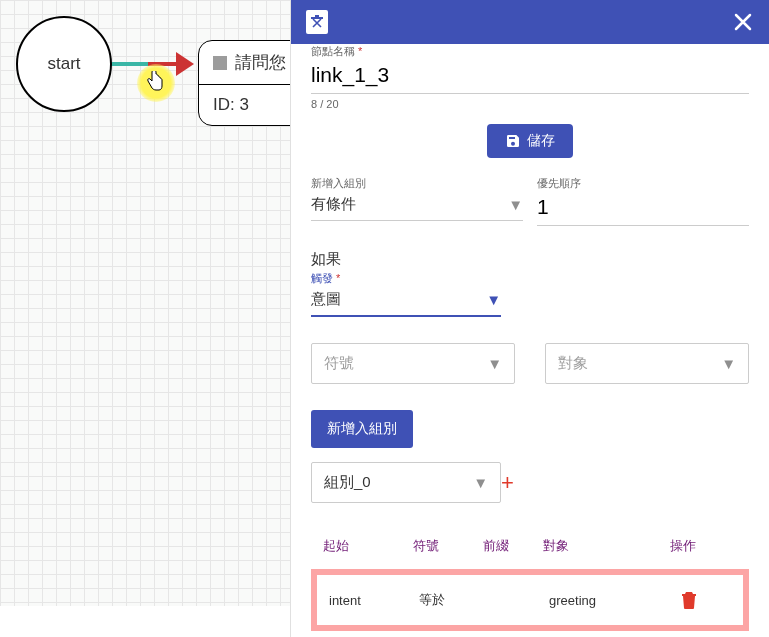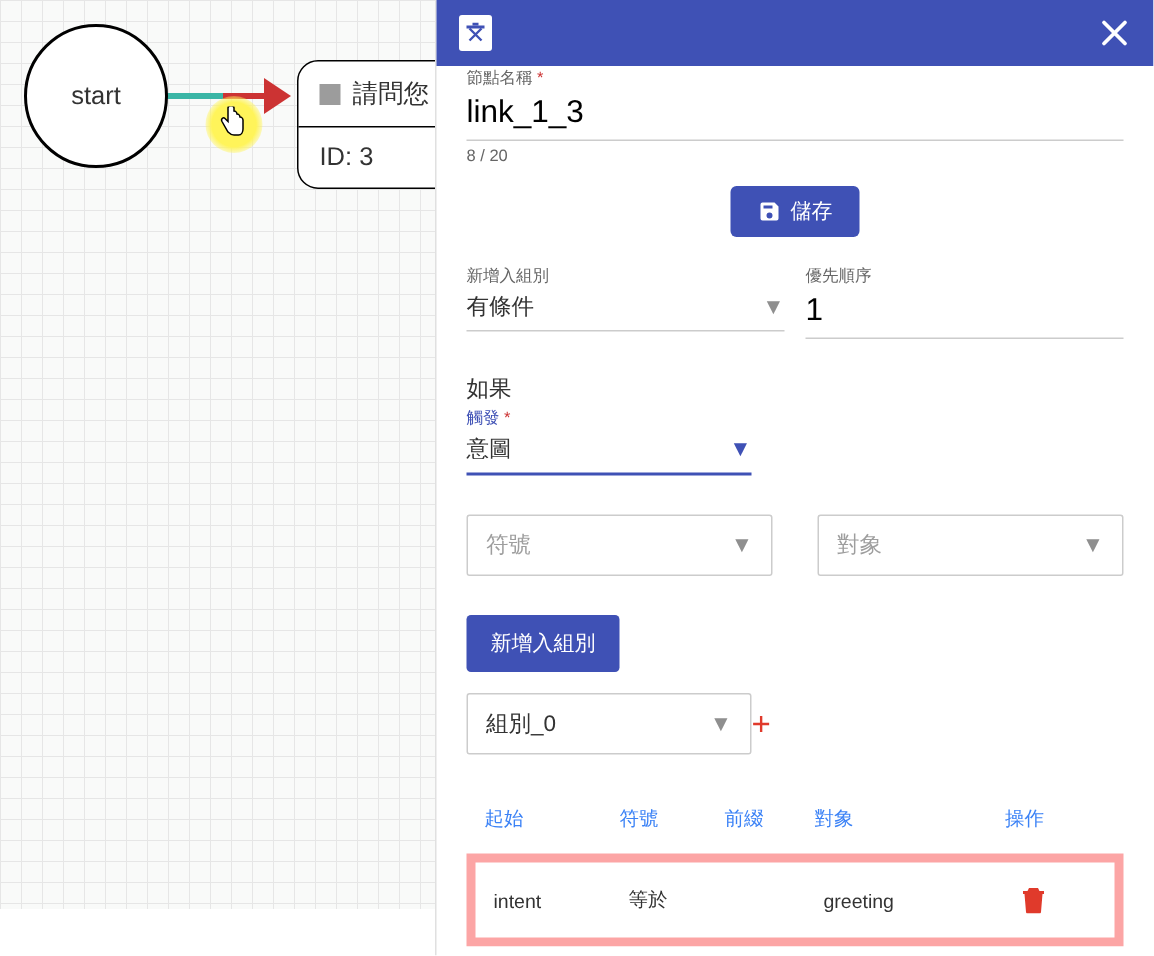--- a/index.html
+++ b/index.html
@@ -59,21 +59,21 @@
 .boxed-row { display:flex; gap:30px; margin-top:26px; }
 .boxed-row > * { flex:1; }
 
 .add-btn { background:#3f51b5; color:#fff; border:none; border-radius:3px; padding:10px 16px; font-size:14px; cursor:pointer; }
 .group-row { display:flex; align-items:center; margin-top:14px; }
 .group-select { flex: 0 0 190px; }
 .plus { color:#e03a2b; font-size:22px; cursor:pointer; font-weight:300; }
 
 .table-wrap { margin-top: 28px; }
 .tbl-head, .tbl-row { display:flex; align-items:center; font-size:13px; }
-.tbl-head { color:#3b82f6; padding: 6px 12px; }
+.tbl-head { color:#701a75; padding: 6px 12px; }
 .c1 { width: 90px; }
 .c2 { width: 70px; }
 .c3 { width: 60px; }
 .c4 { width: 110px; }
 .c5 { width: 60px; text-align:center; }
 .red-frame { border: 6px solid #fca5a5; margin-top: 8px; }
 .tbl-row { padding: 16px 12px; }
 .del-ic { color:#e03a2b; cursor:pointer; display:flex; justify-content:center;}
 </style>
 </head>

